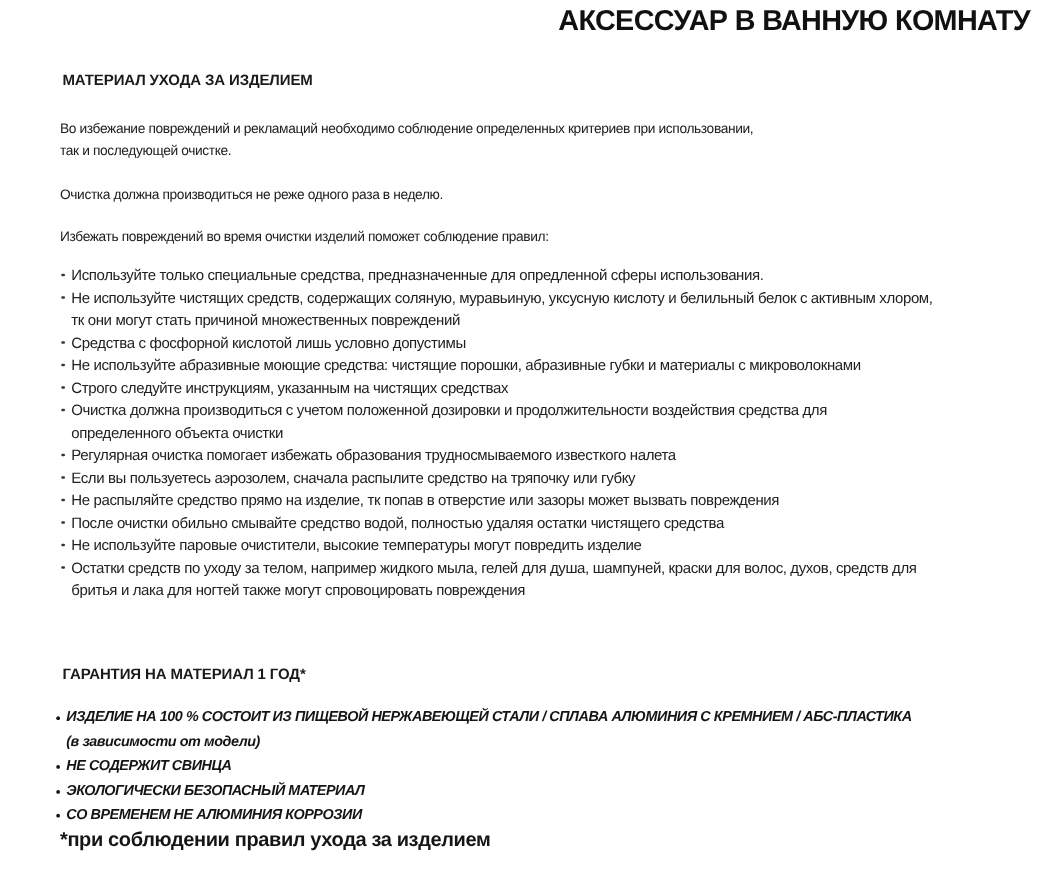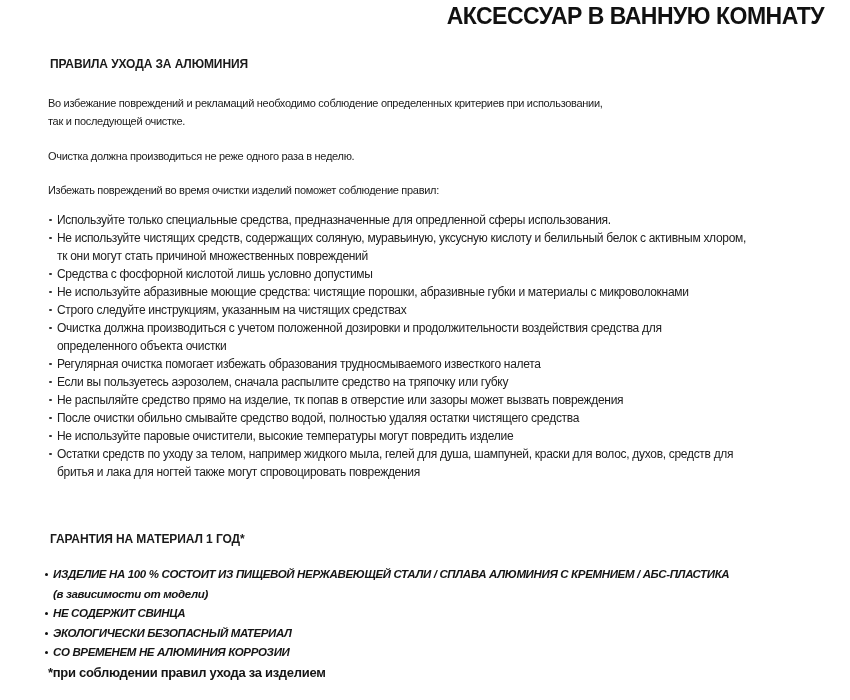--- a/index.html
+++ b/index.html
@@ -101,36 +101,36 @@
     left: 0px;
     top: 8px;
     width: 3px;
     height: 3px;
     border-radius: 50%;
     background: #111111;
   }
   p.footnote {
     margin: 1px 0 0 0;
     padding: 0;
-    font-size: 13px;
+    font-size: 16px;
     line-height: 18px;
     font-weight: bold;
     letter-spacing: -0.3px;
     color: #151515;
   }
 </style>
 </head>
 <body>
 
 <div class="doc">
 
   <h1 class="doc-title">АКСЕССУАР В ВАННУЮ КОМНАТУ</h1>
 
   <section>
-    <h2 class="section-heading">ПРАВИЛА УХОДА ЗА АЛЮМИНИЯ</h2>
+    <h2 class="section-heading">МАТЕРИАЛ УХОДА ЗА ИЗДЕЛИЕМ</h2>
 
     <p class="intro first">Во избежание повреждений и рекламаций необходимо соблюдение определенных критериев при использовании,
 так и последующей очистке.</p>
     <p class="intro second">Очистка должна производиться не реже одного раза в неделю.</p>
     <p class="intro third">Избежать повреждений во время очистки изделий поможет соблюдение правил:</p>
 
     <ul class="care-list">
       <li>Используйте только специальные средства, предназначенные для опредленной сферы использования.</li>
       <li>Не используйте чистящих средств, содержащих соляную, муравьиную, уксусную кислоту и белильный белок с активным хлором,
 тк они могут стать причиной множественных повреждений</li>

